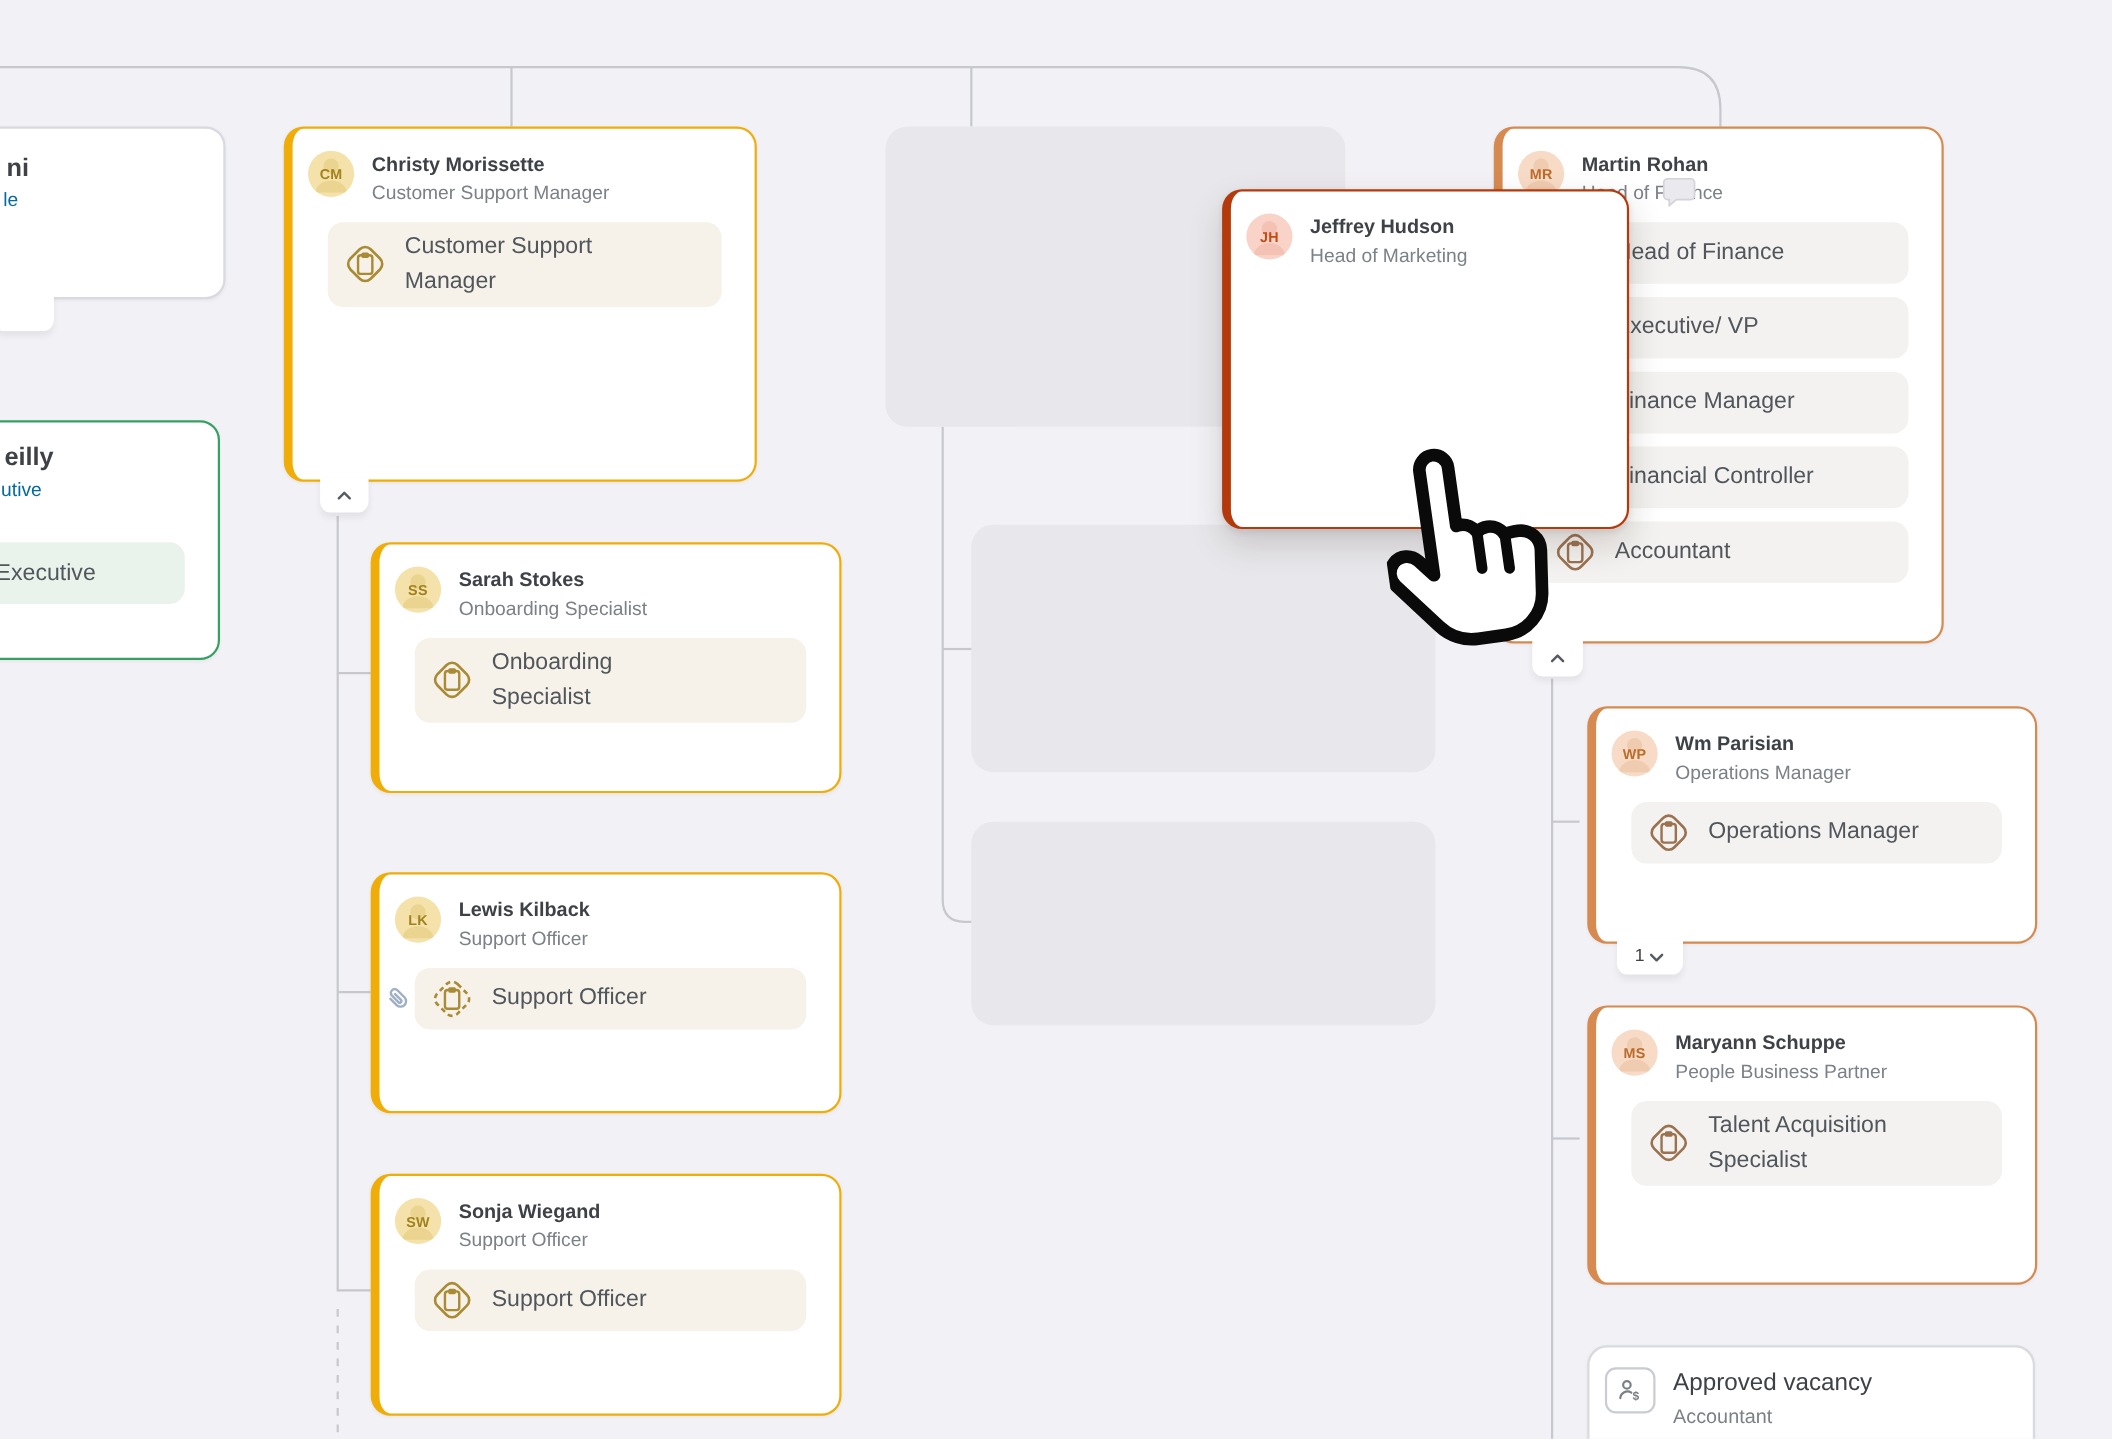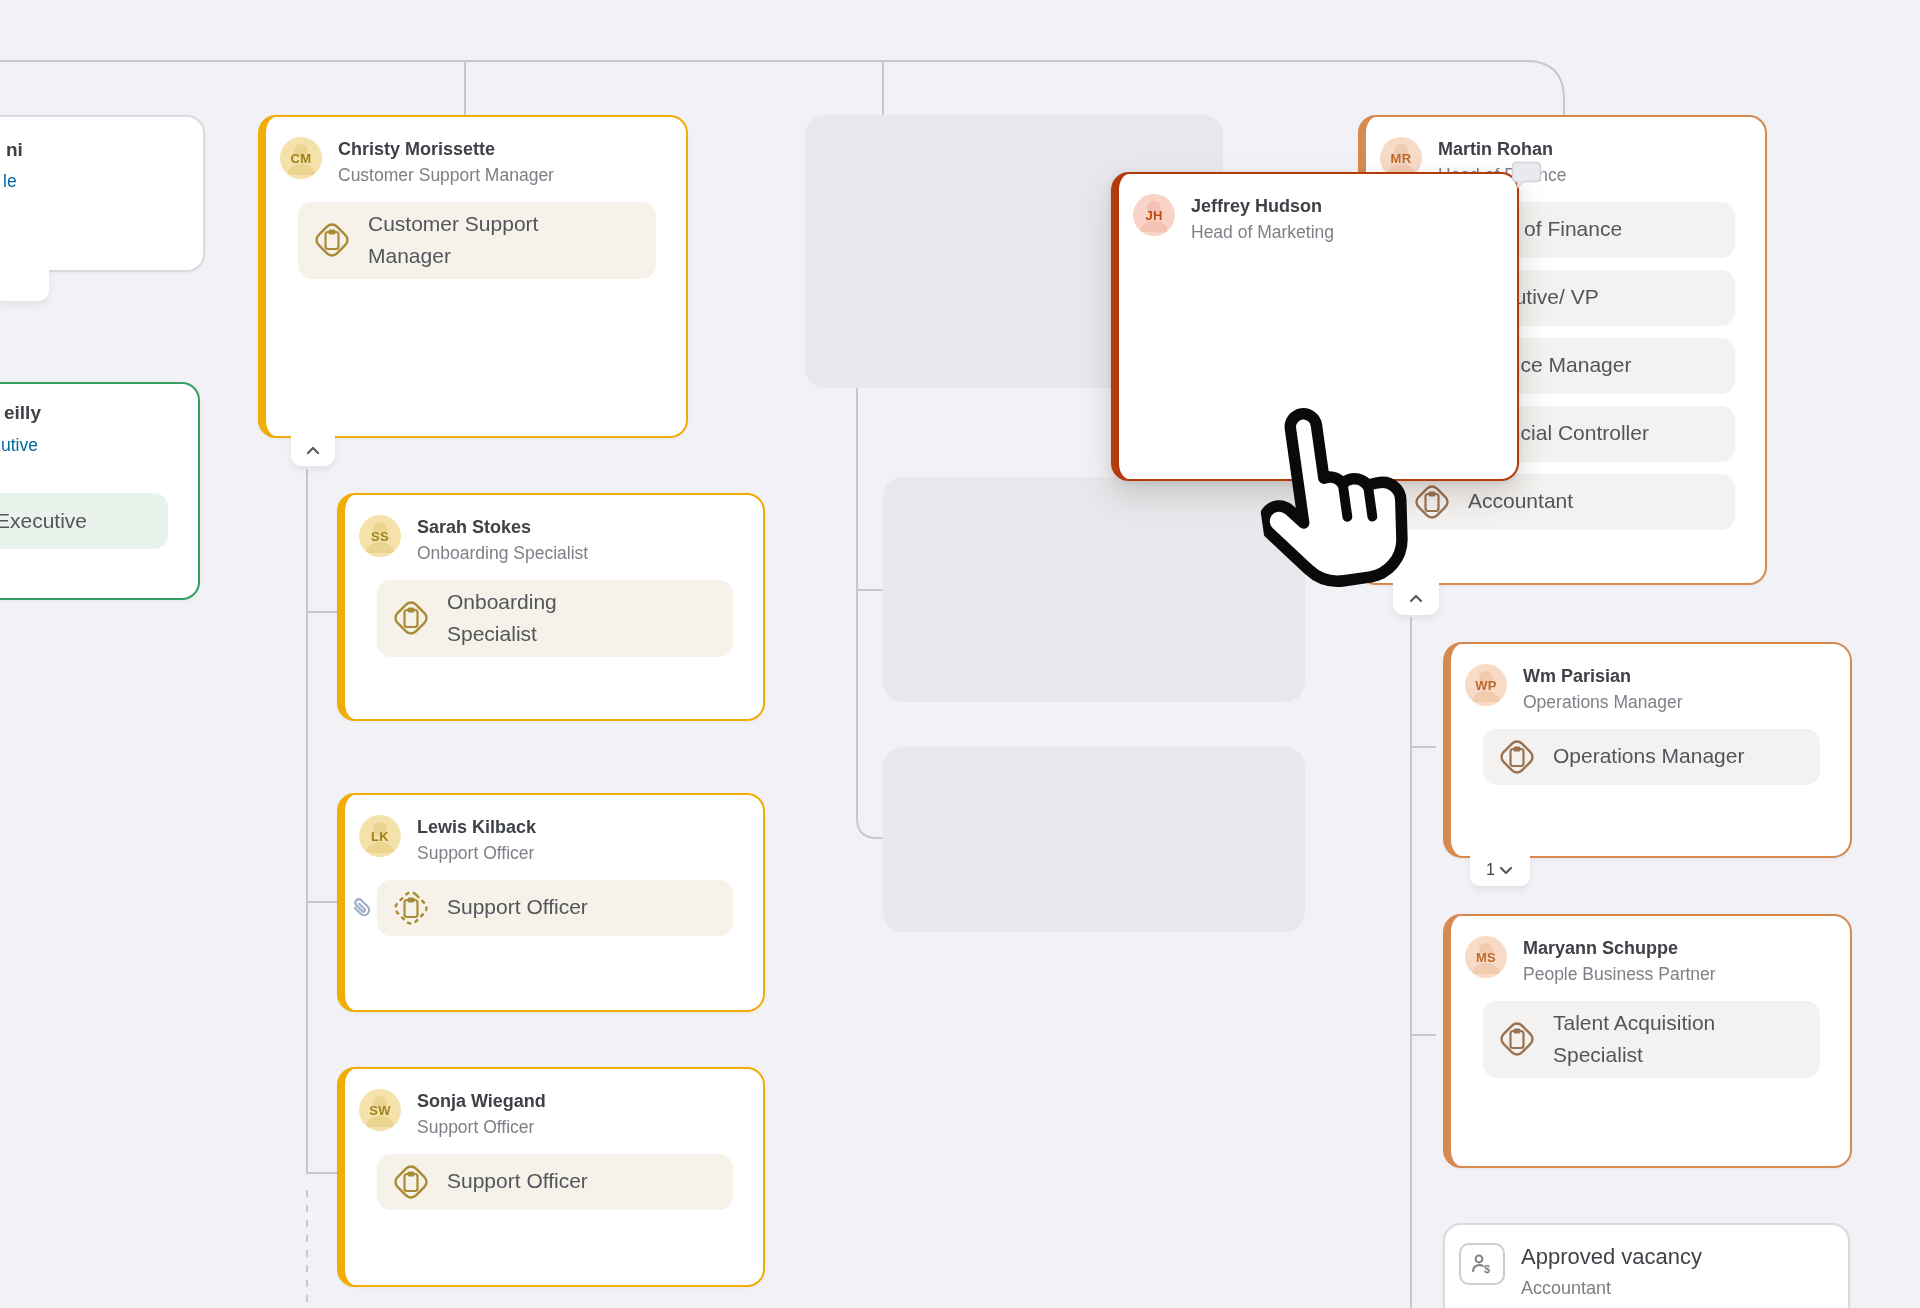--- a/index.html
+++ b/index.html
@@ -52,21 +52,21 @@
   .vac-icon { width:46px; height:42px; border:2px solid #C9CCD2; border-radius:10px; flex:0 0 46px;
               display:flex; align-items:center; justify-content:center; color:#7B8187; }
   .vac-t { font-size:22px; font-weight:500; color:#3E4247; padding-top:1px;text-align:center; }
   .vac-s { font-size:18px; color:#7B8187; margin-top:8px; }
 
   
   #comment-bubble { position:absolute; left:1511px; top:160px; z-index:7; }
   #drag-hand { position:absolute; left:1260px; top:399px; z-index:9; transform:rotate(-8deg); }
   #jeffrey-card { z-index:6; box-shadow:0 14px 30px rgba(60,40,30,.18), 0 2px 6px rgba(0,0,0,.08); }
 
-  .frag-name { position:absolute; font-size:19px; font-weight:600; color:#3E4247; }
+  .frag-name { position:absolute; font-size:23px; font-weight:600; color:#3E4247; }
   .frag-ttl  { position:absolute; font-size:17.5px; color:#0369a1; }
 </style>
 </head>
 <body>
 
 <svg id="wires" width="1920" height="1308">
   <path d="M0 61 H1526 Q1564 61 1564 99 V115"></path>
   <path d="M465 61 V115"></path>
   <path d="M883 61 V115"></path>
   <path d="M307 469 V1173 H337"></path>
@@ -284,41 +284,41 @@
     </div>
       </div>
   </div>
   <div class="tab" style="left:27px; width:46px; height:34px; bottom:-32px;">
     <svg width="18" height="12" viewBox="0 0 18 12">
         <polyline points="4,9 9,4 14,9" fill="none" stroke="#565B63" stroke-width="2.2" stroke-linecap="round" stroke-linejoin="round"></polyline>
       </svg>
   </div>
 </div>
 
-<div class="card accent fam-r" id="jeffrey-card" style="left:1111px; top:172px; width:408px; height:309px;">
+<div class="card accent fam-r" id="jeffrey-card" style="left:1111px; top:172px; width:370px; height:309px;">
   <div class="hdr">
     <div class="avatar">
       <svg width="42" height="42" viewBox="0 0 42 42">
           <circle cx="21" cy="14" r="7" fill="var(--sil)"></circle>
           <path d="M7 38 a14 11 0 0 1 28 0 z" fill="var(--sil)"></path>
         </svg>
       <span>JH</span>
     </div>
     <div class="who">
       <div class="nm">Jeffrey Hudson</div>
       <div class="ttl">Head of Marketing</div>
     </div>
   </div>
 </div>
 
 <svg id="comment-bubble" width="32" height="28" viewBox="0 0 32 28">
   <path d="M5 2.5 h21 a3.5 3.5 0 0 1 3.5 3.5 v12 a3.5 3.5 0 0 1 -3.5 3.5 H13 l-6.5 5.5 V21.5 H5 A3.5 3.5 0 0 1 1.5 18 V6 A3.5 3.5 0 0 1 5 2.5 Z" fill="#E9E9EE" stroke="#D2D3D9" stroke-width="1.5"></path>
 </svg>
 
-<div class="card accent fam-o" style="left:1443px; top:642px; width:409px; height:216px;border-radius:19px;">
+<div class="card accent fam-o" style="left:1443px; top:642px; width:409px; height:216px;">
   <div class="hdr">
     <div class="avatar">
       <svg width="42" height="42" viewBox="0 0 42 42">
           <circle cx="21" cy="14" r="7" fill="var(--sil)"></circle>
           <path d="M7 38 a14 11 0 0 1 28 0 z" fill="var(--sil)"></path>
         </svg>
       <span>WP</span>
     </div>
     <div class="who">
       <div class="nm">Wm Parisian</div>

